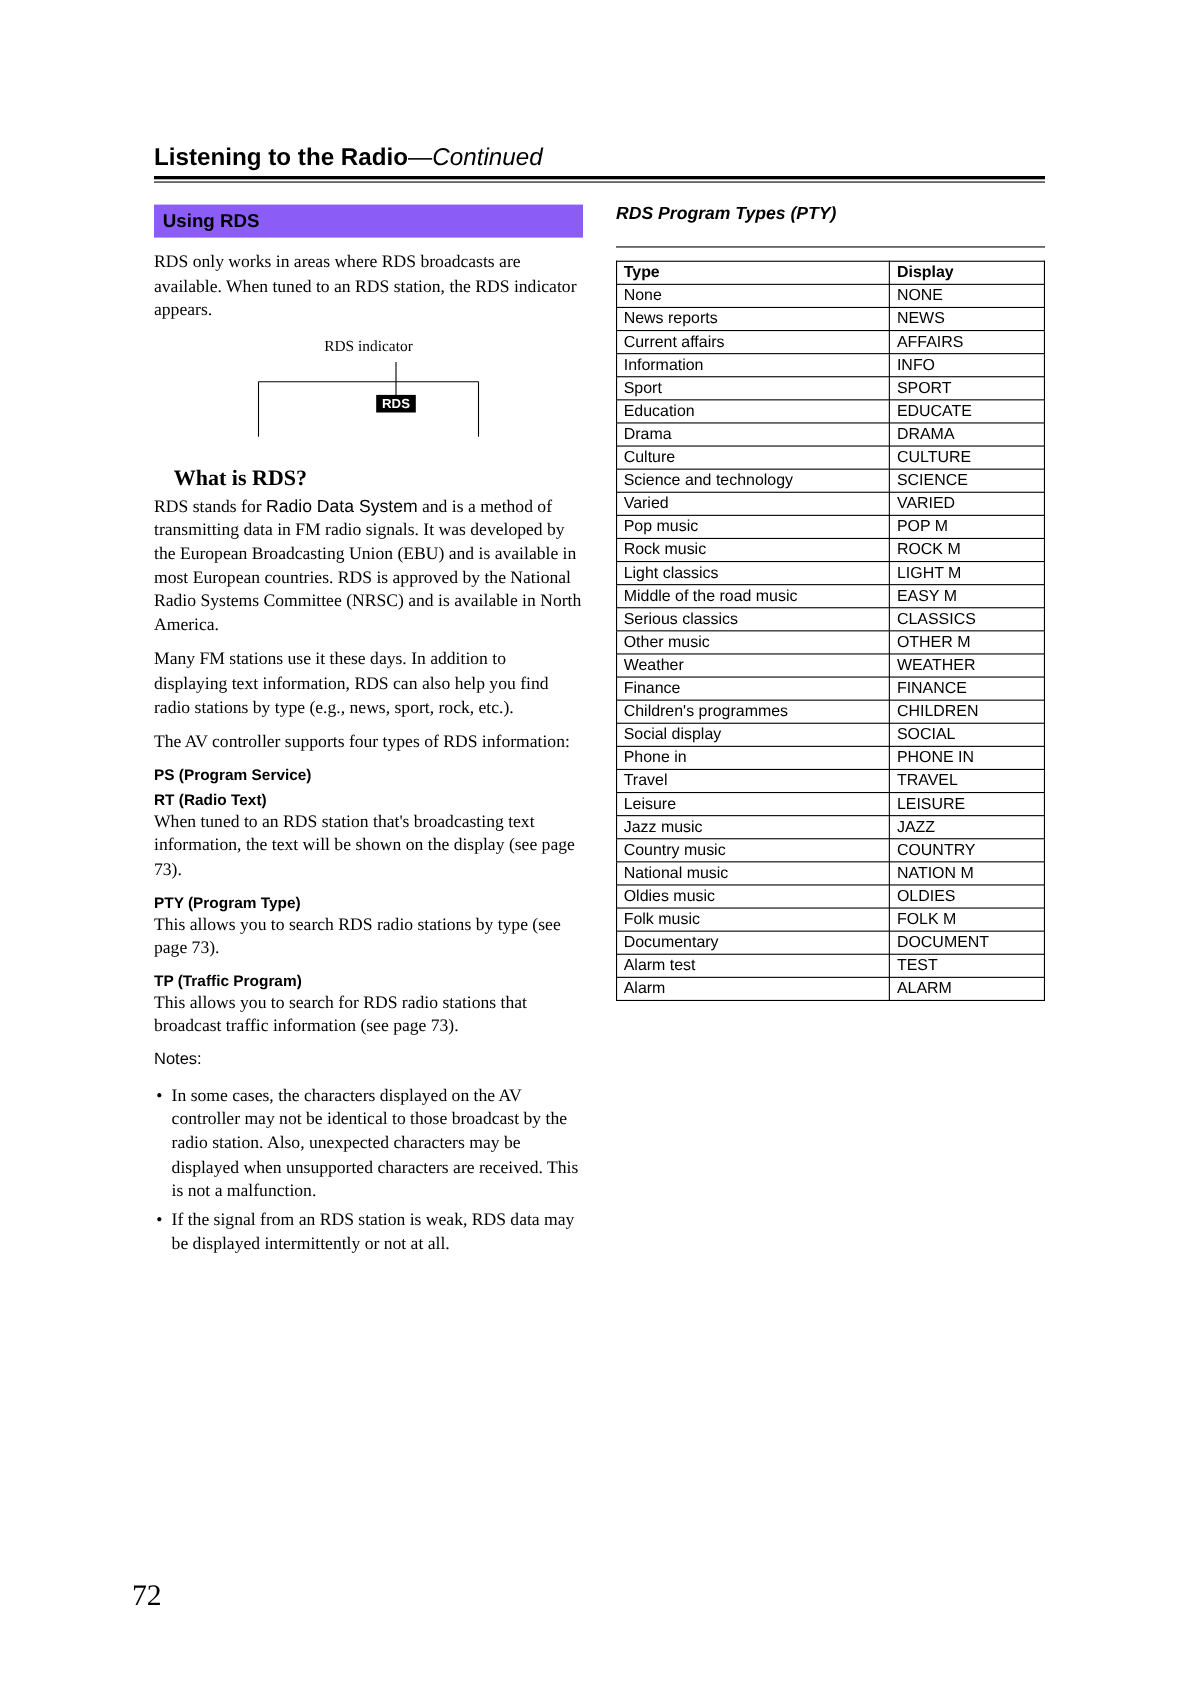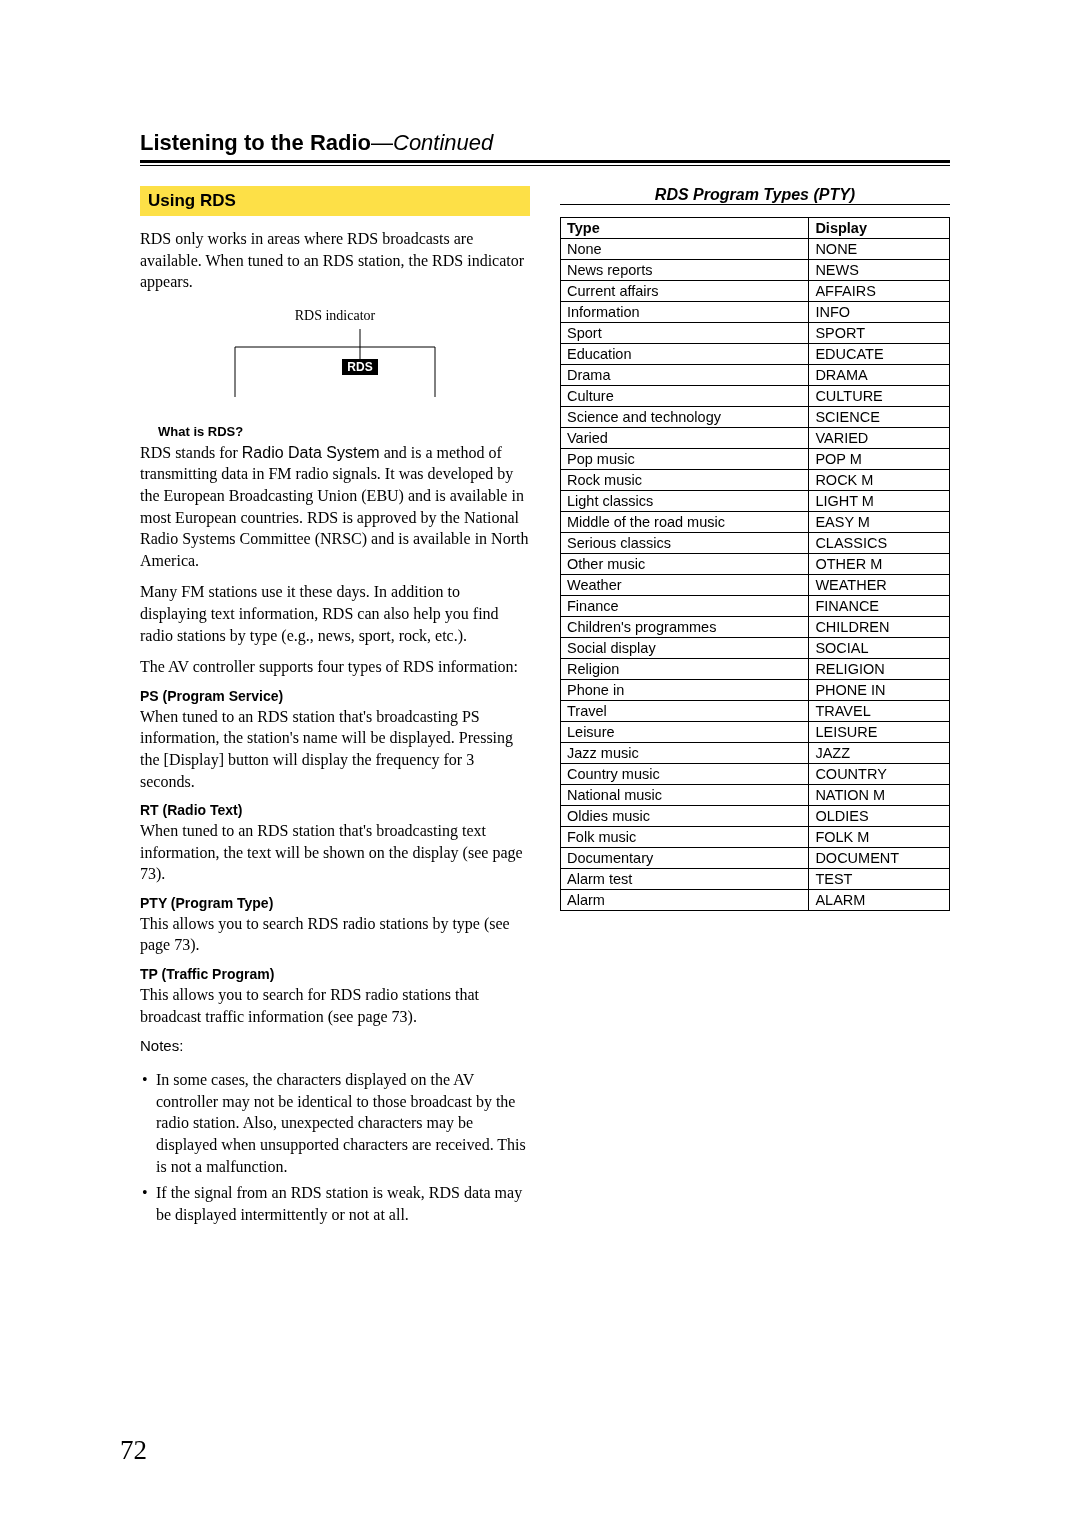--- a/index.html
+++ b/index.html
@@ -35,21 +35,21 @@
       margin-bottom: 20px;
     }
     .columns {
       display: flex;
       gap: 30px;
     }
     .left-col, .right-col {
       flex: 1;
     }
     .section-header {
-      background: #fde047;
+      background: #8b5cf6;
       padding: 5px 8px;
       font-family: Arial, Helvetica, sans-serif;
       font-weight: bold;
       font-size: 17px;
       margin-bottom: 12px;
     }
     .body-text {
       font-size: 16px;
       line-height: 1.35;
       margin-bottom: 10px;
@@ -62,23 +62,23 @@
       font-family: Liberation Serif, serif;
       font-size: 14px;
       display: block;
       margin-bottom: 5px;
     }
     .rds-diagram-svg {
       display: block;
       margin: 0 auto;
     }
     .sub-heading {
-      font-family: Liberation Sans, sans-serif;
-      font-weight: bold;
-      font-size: 13px;
+      font-family: Liberation Serif, serif;
+      font-weight: bold;
+      font-size: 20px;
       margin-top: 2px;
       margin-bottom: 3px;
     }
     .sub-heading.indent {
       margin-left: 18px;
     }
     .sub-heading-small {
       font-family: Arial, Helvetica, sans-serif;
       font-weight: bold;
       font-size: 14px;
@@ -104,22 +104,21 @@
     .bullet-list li::before {
       content: "•";
       position: absolute;
       left: -14px;
     }
     .right-section-header {
       font-family: Arial, Helvetica, sans-serif;
       font-weight: bold;
       font-style: italic;
       font-size: 16px;
-      margin-bottom: 0;
-      text-align: center;
+      margin-bottom: 20px;
     }
     .right-hr {
       border: none;
       border-top: 1px solid #000;
       margin-bottom: 12px;
     }
     table.pty-table {
       width: 100%;
       border-collapse: collapse;
       font-family: Arial, Helvetica, sans-serif;
@@ -173,21 +172,20 @@
     </div>
 
     <div class="sub-heading indent">What is RDS?</div>
     <p class="body-text">
       <span>RDS stands for </span><span class="inline-sans">Radio Data System</span><span> and is a method of transmitting data in FM radio signals. It was developed by the European Broadcasting Union (EBU) and is available in most European countries. RDS is approved by the National Radio Systems Committee (NRSC) and is available in North America.</span>
     </p>
     <p class="body-text">Many FM stations use it these days. In addition to displaying text information, RDS can also help you find radio stations by type (e.g., news, sport, rock, etc.).</p>
     <p class="body-text">The AV controller supports four types of RDS information:</p>
 
     <div class="sub-heading-small">PS (Program Service)</div>
-    <p class="body-text">When tuned to an RDS station that's broadcasting PS information, the station's name will be displayed. Pressing the [Display] button will display the frequency for 3 seconds.</p>
 
     <div class="sub-heading-small">RT (Radio Text)</div>
     <p class="body-text">When tuned to an RDS station that's broadcasting text information, the text will be shown on the display (see page 73).</p>
 
     <div class="sub-heading-small">PTY (Program Type)</div>
     <p class="body-text">This allows you to search RDS radio stations by type (see page 73).</p>
 
     <div class="sub-heading-small">TP (Traffic Program)</div>
     <p class="body-text">This allows you to search for RDS radio stations that broadcast traffic information (see page 73).</p>
 
@@ -283,24 +281,20 @@
           </tr>
           <tr>
             <td>Children's programmes</td>
             <td>CHILDREN</td>
           </tr>
           <tr>
             <td>Social display</td>
             <td>SOCIAL</td>
           </tr>
           <tr>
-            <td>Religion</td>
-            <td>RELIGION</td>
-          </tr>
-          <tr>
             <td>Phone in</td>
             <td>PHONE IN</td>
           </tr>
           <tr>
             <td>Travel</td>
             <td>TRAVEL</td>
           </tr>
           <tr>
             <td>Leisure</td>
             <td>LEISURE</td>

